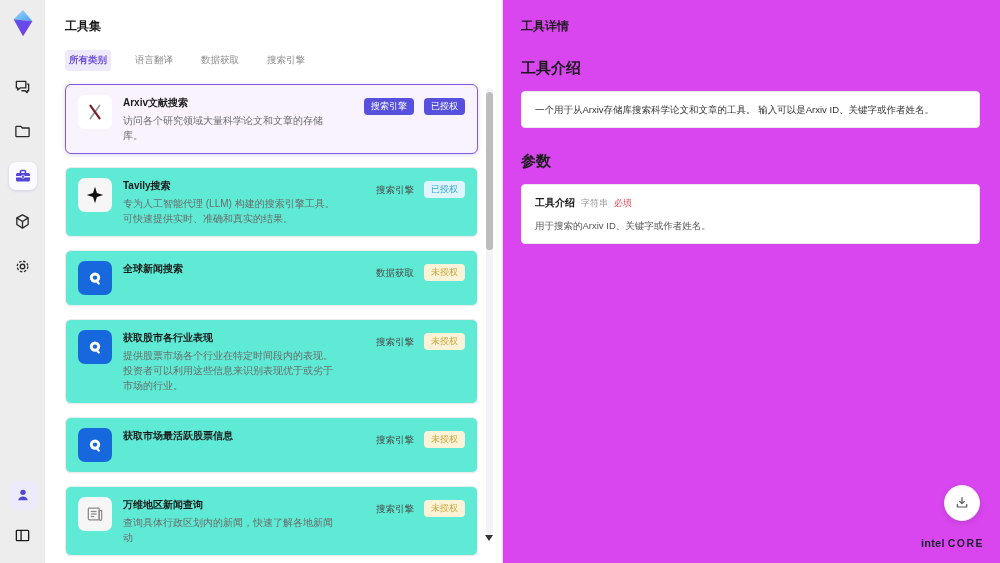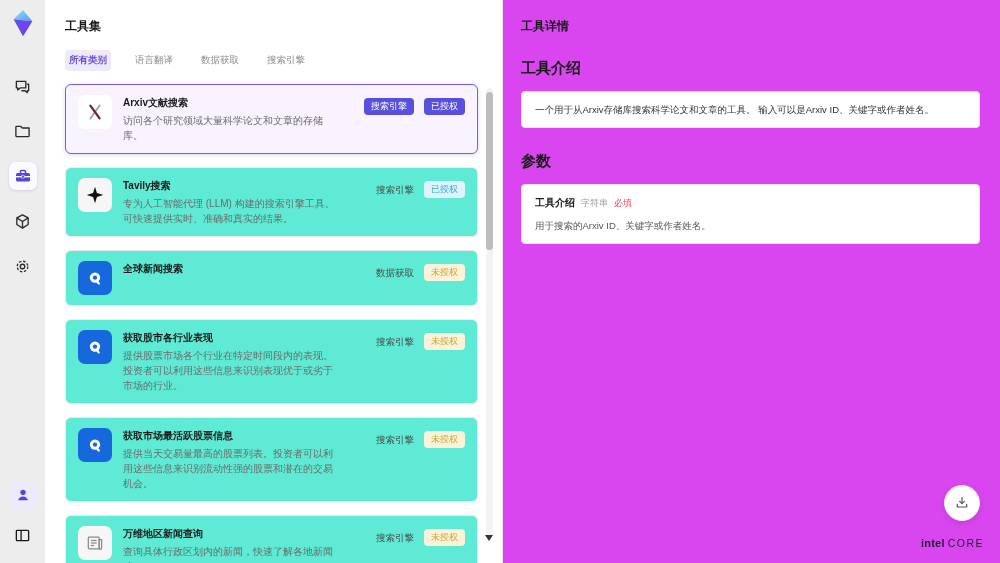--- a/index.html
+++ b/index.html
@@ -59,21 +59,21 @@
   .param-name{font-size:10px;font-weight:bold;color:#1a1a1a;}
   .param-type{font-size:9px;color:#9a9a9a;}
   .param-req{font-size:9px;color:#e0485a;}
   .param-desc{font-size:9.5px;color:#555;}
 
   .dl-btn{position:absolute;right:20px;bottom:42px;width:36px;height:36px;border-radius:50%;
     background:#fff;border:1px solid #eee;box-shadow:0 2px 6px rgba(0,0,0,.12);
     display:flex;align-items:center;justify-content:center;cursor:pointer;}
   .intel-brand{position:absolute;right:16px;bottom:14px;color:#1e1e30;display:flex;align-items:baseline;gap:3px;}
   .intel-word{font-size:11px;font-weight:bold;letter-spacing:.2px;}
-  .core-word{font-size:10.5px;font-weight:normal;letter-spacing:1.5px;}
+  .core-word{font-size:10.5px;font-weight:bold;letter-spacing:1.5px;}
 </style>
 </head>
 <body>
 
 <div class="sidebar">
   <svg class="logo" viewBox="0 0 32 32">
     <defs>
       <linearGradient id="lgTop" x1="0" y1="0" x2="1" y2="1">
         <stop offset="0" stop-color="#9ddcf9"></stop>
           <stop offset="1" stop-color="#4f9df0"></stop>
@@ -218,21 +218,20 @@
     <div class="card">
       <div class="tool-ic blue">
         <svg width="20" height="20" viewBox="0 0 24 24">
           <circle cx="12" cy="11.5" r="6.2" fill="#fff"></circle>
           <circle cx="12" cy="11.5" r="2.6" fill="#1668dc"></circle>
           <rect x="15.2" y="15.4" width="4.6" height="2.6" rx="1.3" transform="rotate(45 15.2 15.4)" fill="#fff"></rect>
         </svg>
       </div>
       <div class="card-body">
         <div class="tool-name">获取市场最活跃股票信息</div>
-        <div class="tool-desc">提供当天交易量最高的股票列表。投资者可以利用这些信息来识别流动性强的股票和潜在的交易机会。</div>
       </div>
       <div class="badges">
         <span class="cat-text">搜索引擎</span>
         <span class="badge unauth">未授权</span>
       </div>
     </div>
 
     <div class="card">
       <div class="tool-ic">
         <svg width="20" height="20" viewBox="0 0 24 24" fill="none" stroke="#8a8a8a" stroke-width="1.5">

